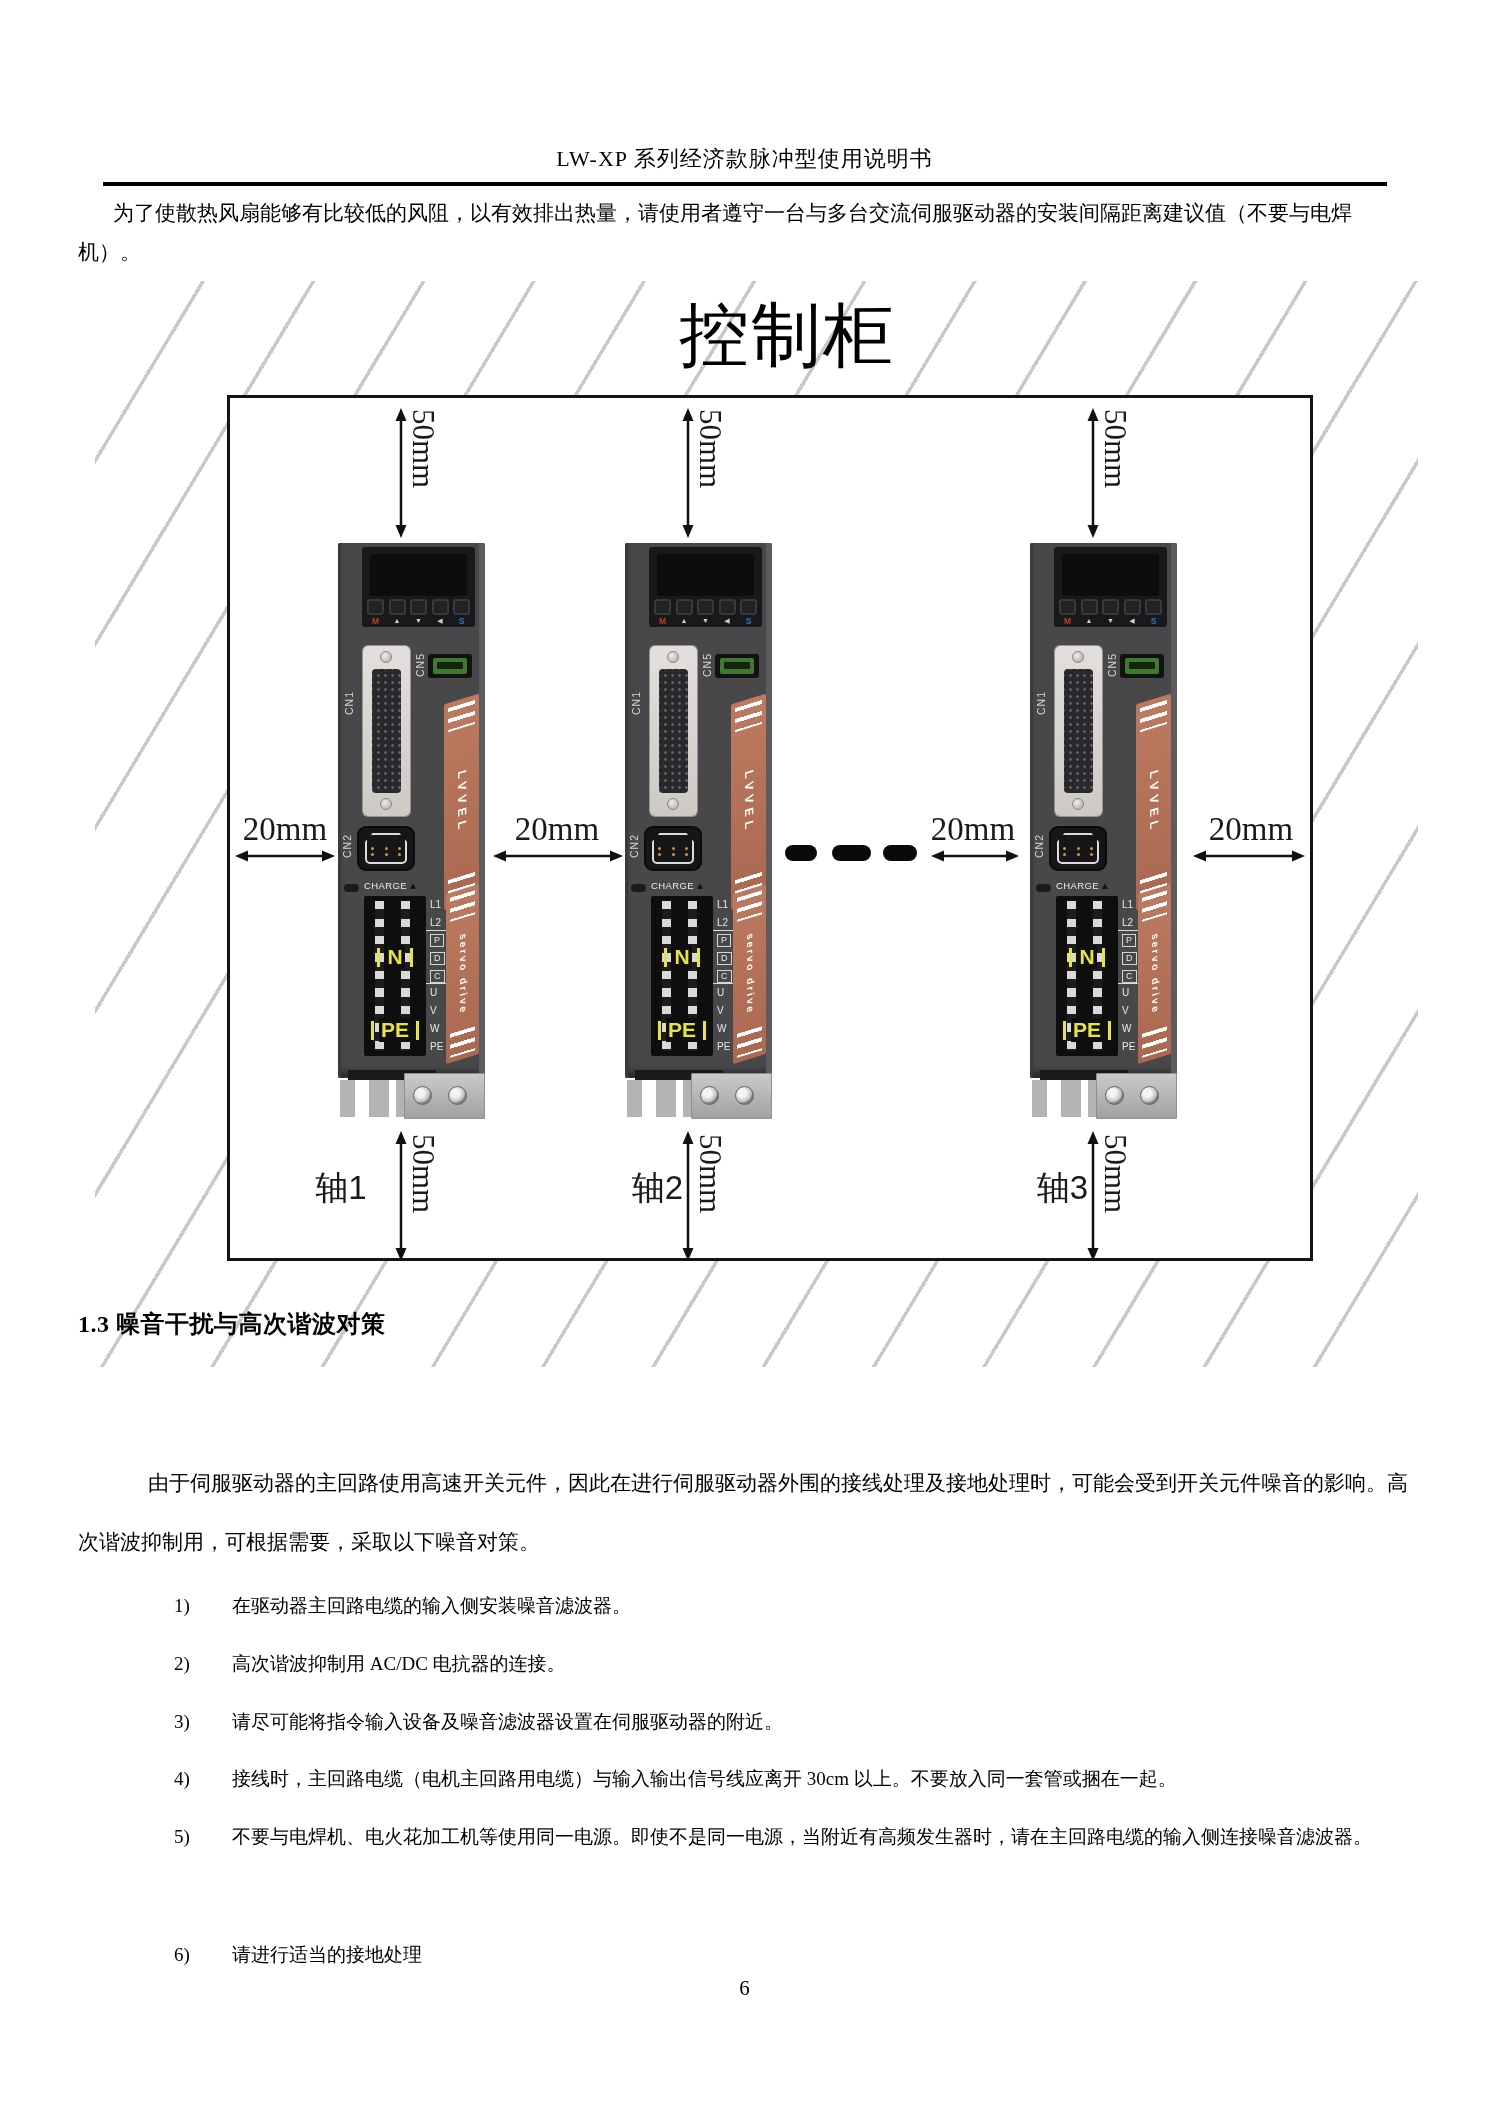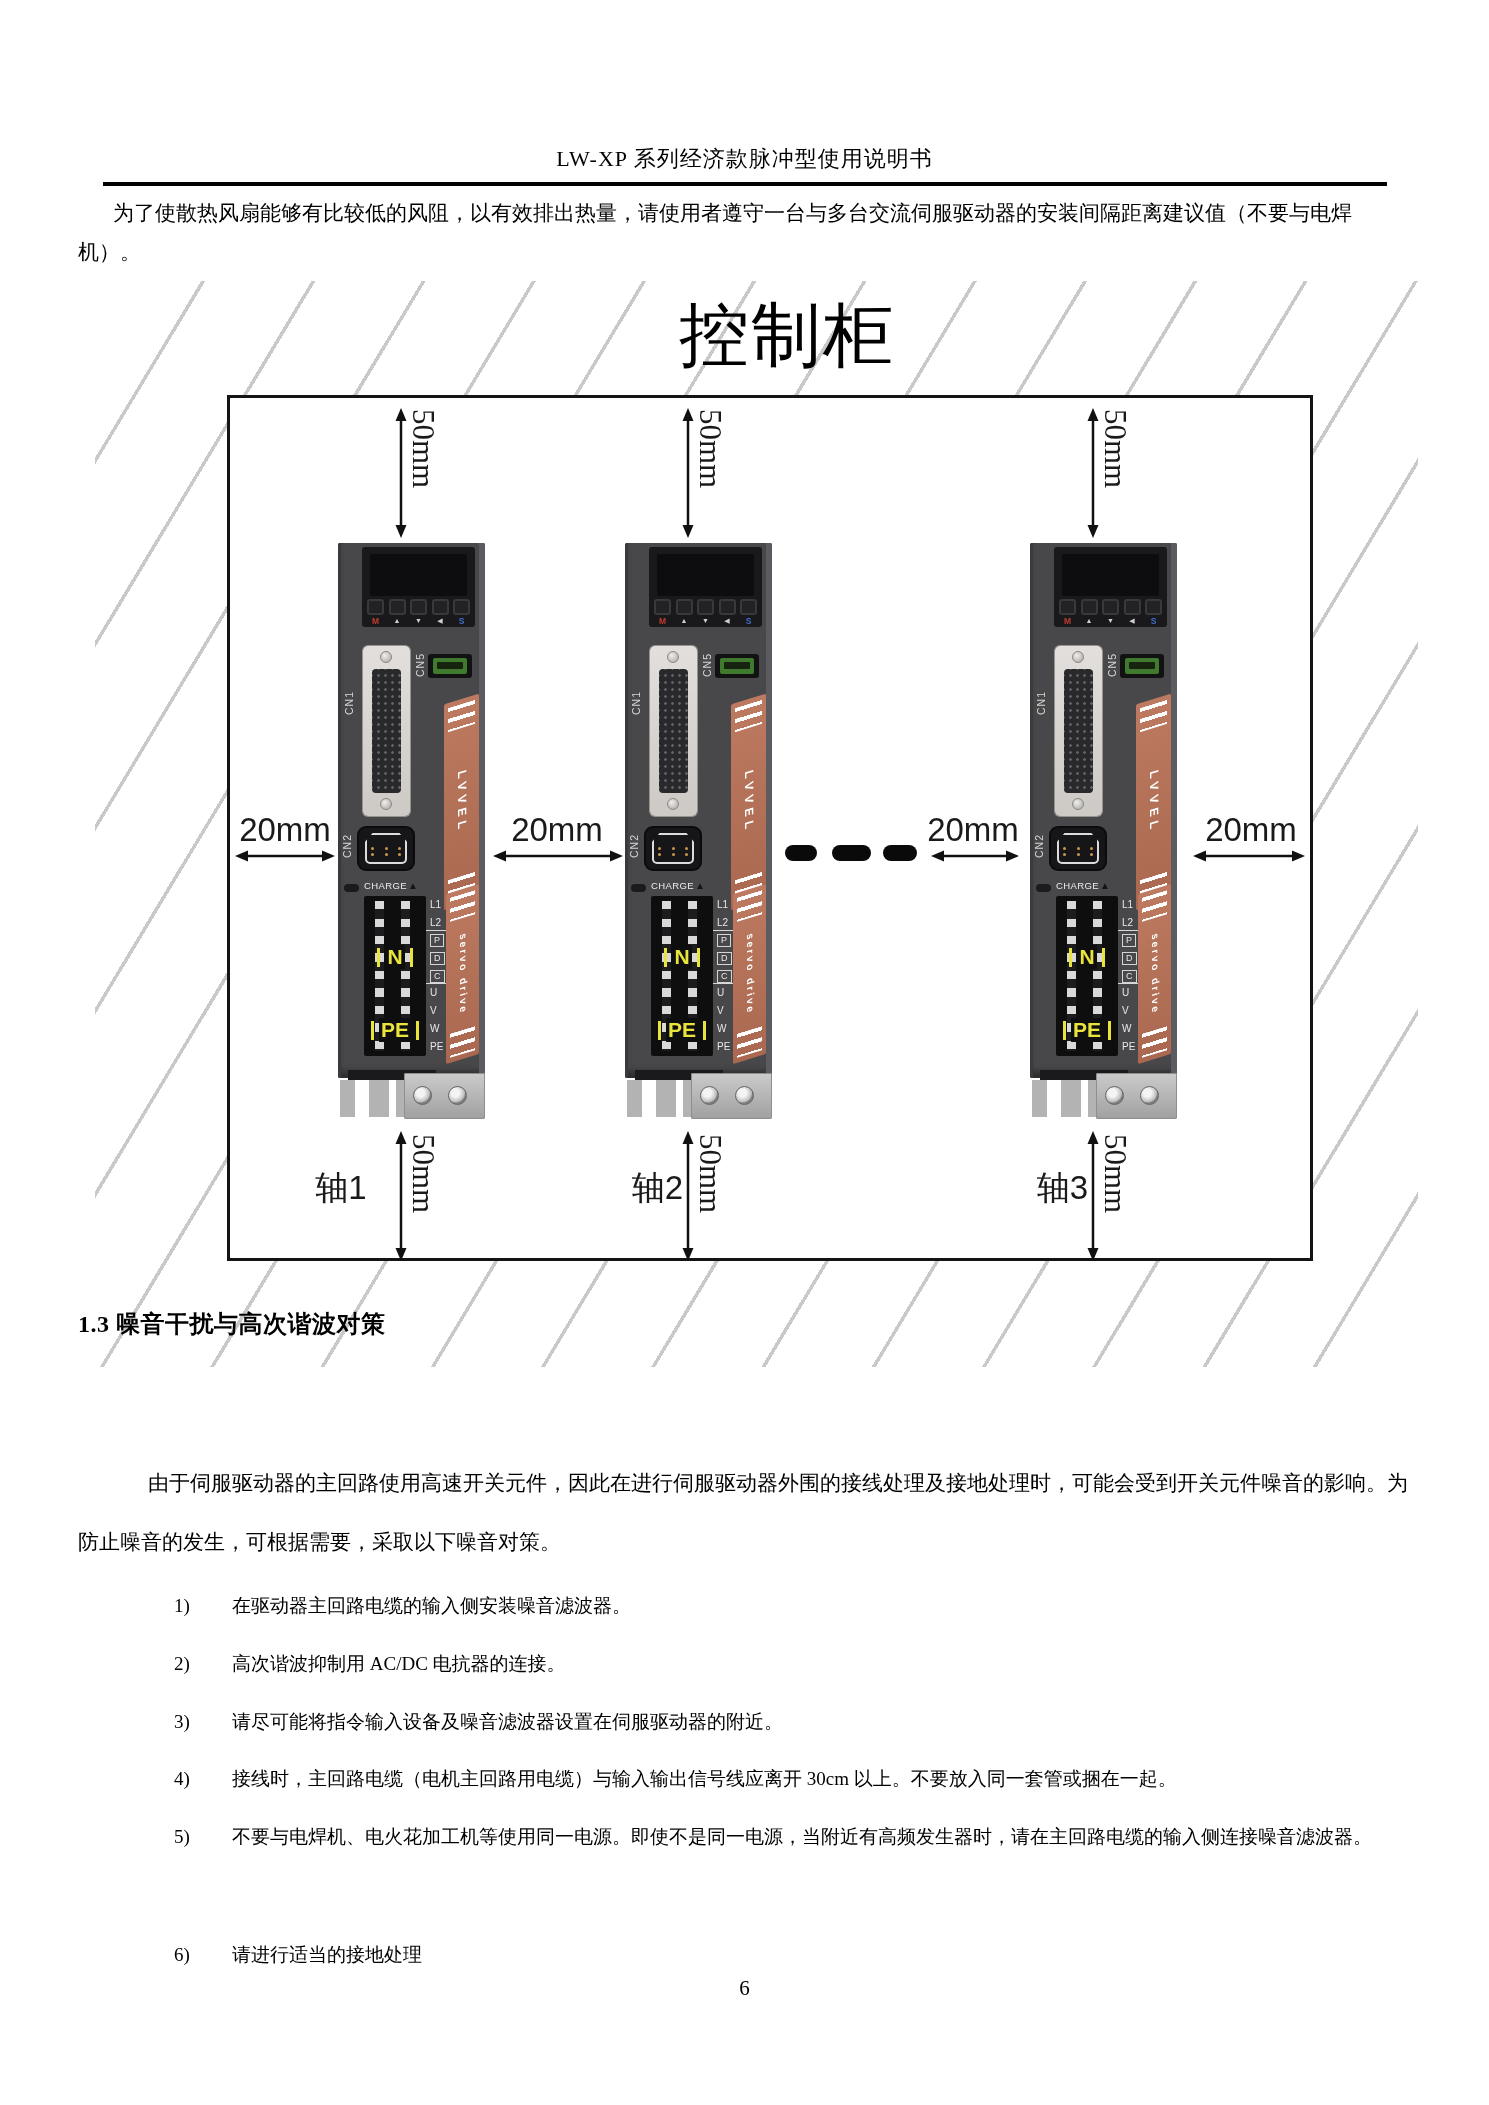--- a/index.html
+++ b/index.html
@@ -19,21 +19,21 @@
   .li{position:absolute;left:94px;width:1336px;font-size:19px;line-height:60px;text-indent:80px;}
   .li .num{display:inline-block;width:58px;text-indent:0;}
   .page-num{position:absolute;left:0;right:0;top:1928px;text-align:center;font-size:21px;}
 
   
   .figure{position:absolute;left:95px;top:233px;width:1323px;height:1086px;background-color:#fff;
     background-image:repeating-linear-gradient(121deg,#ffffff 0px,#ffffff 91px,#c9c9c9 91px,#c9c9c9 94.5px);}
   .cabinet{position:absolute;left:132px;top:114px;width:1086px;height:866px;background:#fff;border:3px solid #141414;box-sizing:border-box;}
   .fig-title{position:absolute;left:692px;top:8px;transform:translateX(-50%);font-size:70px;font-weight:500;
              letter-spacing:2px;white-space:nowrap;color:#000;}
-  .dim-text{position:absolute;font-size:33px;color:#1a1a1a;transform:translateX(-50%);white-space:nowrap;}
+  .dim-text{position:absolute;font-size:33px;color:#1a1a1a;transform:translateX(-50%);white-space:nowrap;font-family:Liberation Serif, serif;}
   .vdim{position:absolute;font-size:31px;color:#1a1a1a;writing-mode:vertical-rl;text-orientation:mixed;line-height:1;}
   .axis{position:absolute;width:110px;text-align:right;font-size:33px;color:#1a1a1a;white-space:nowrap;}
   .dash{position:absolute;height:16px;background:#0a0a0a;border-radius:8px;top:564px;}
   .arrow{position:absolute;display:block;}
 
   
   .drive-slot{position:absolute;top:262px;width:147px;height:576px;}
   .d-body{position:absolute;left:0;top:0;width:147px;height:535px;background:#48484b;border-radius:2px;
           box-shadow:inset -6px 0 0 #5c5c60, inset 3px 0 0 #3a3a3d, inset 0 -7px 6px rgba(0,0,0,.38);}
   .d-panel{position:absolute;left:24px;top:4px;width:113px;height:80px;background:#19191b;border-radius:3px;}
@@ -436,21 +436,21 @@
     <span class="axis sans" style="left:883px;top:885px;">轴3</span>
     <svg class="arrow" style="left:991px;top:850px;" width="14" height="130">
         <line x1="7" y1="6" x2="7" y2="124" stroke="#111" stroke-width="2.5"></line>
         <polygon points="7,0 1.5,13 12.5,13" fill="#111"></polygon>
         <polygon points="7,130 1.5,117 12.5,117" fill="#111"></polygon>
       </svg>
     <span class="vdim" style="left:1005px;top:853px;">50mm</span>
   </div>
 
   <div class="sec-head">1.3 噪音干扰与高次谐波对策</div>
-  <div class="para body1">由于伺服驱动器的主回路使用高速开关元件，因此在进行伺服驱动器外围的接线处理及接地处理时，可能会受到开关元件噪音的影响。为防止噪音的发生，可根据需要，采取以下噪音对策。</div>
+  <div class="para body1">由于伺服驱动器的主回路使用高速开关元件，因此在进行伺服驱动器外围的接线处理及接地处理时，可能会受到开关元件噪音的影响。高次谐波抑制用，可根据需要，采取以下噪音对策。</div>
 
   <div class="li" style="top:1528px;"><span class="num">1)</span><span>在驱动器主回路电缆的输入侧安装噪音滤波器。</span></div>
   <div class="li" style="top:1586px;"><span class="num">2)</span><span>高次谐波抑制用 AC/DC 电抗器的连接。</span></div>
   <div class="li" style="top:1644px;"><span class="num">3)</span><span>请尽可能将指令输入设备及噪音滤波器设置在伺服驱动器的附近。</span></div>
   <div class="li" style="top:1701px;"><span class="num">4)</span><span>接线时，主回路电缆（电机主回路用电缆）与输入输出信号线应离开 30cm 以上。不要放入同一套管或捆在一起。</span></div>
   <div class="li" style="top:1759px;"><span class="num">5)</span><span>不要与电焊机、电火花加工机等使用同一电源。即使不是同一电源，当附近有高频发生器时，请在主回路电缆的输入侧连接噪音滤波器。</span></div>
   <div class="li" style="top:1877px;"><span class="num">6)</span><span>请进行适当的接地处理</span></div>
 
   <div class="page-num">6</div>
 </div>

